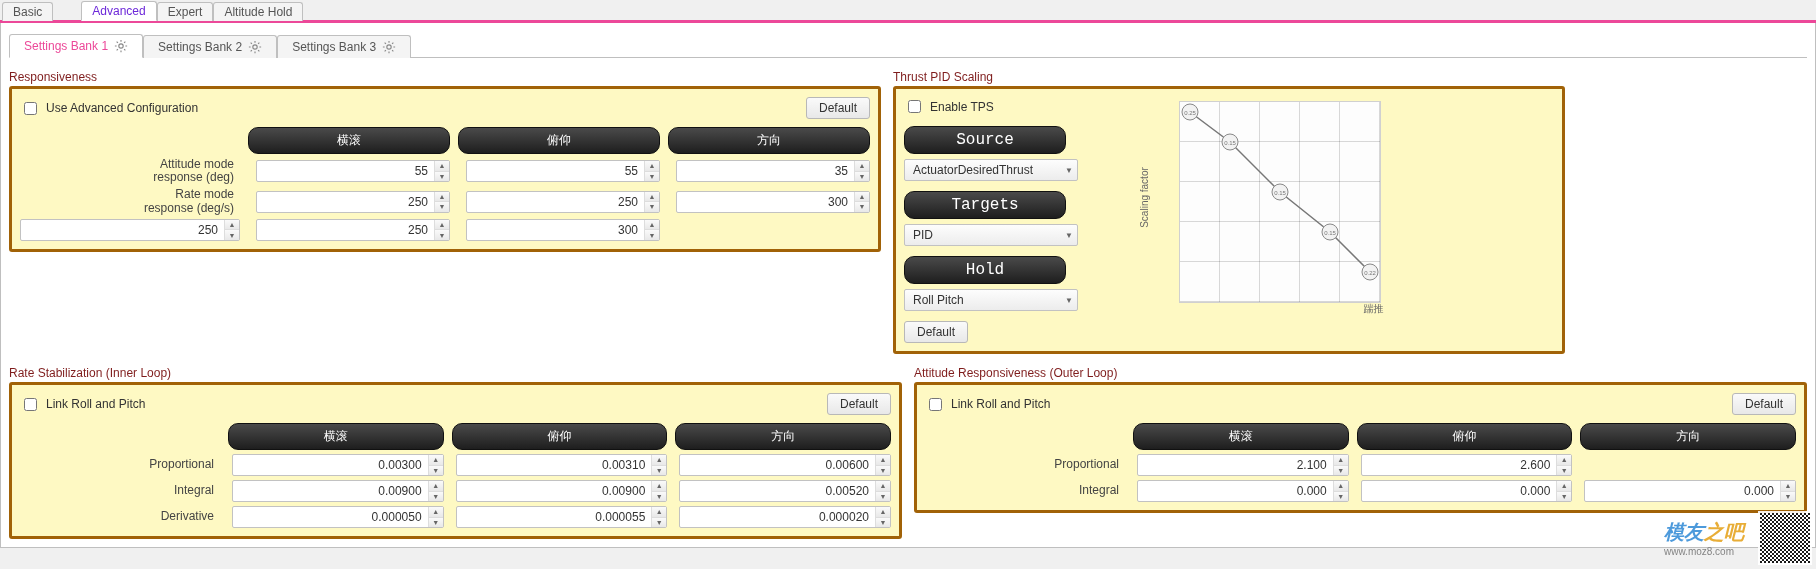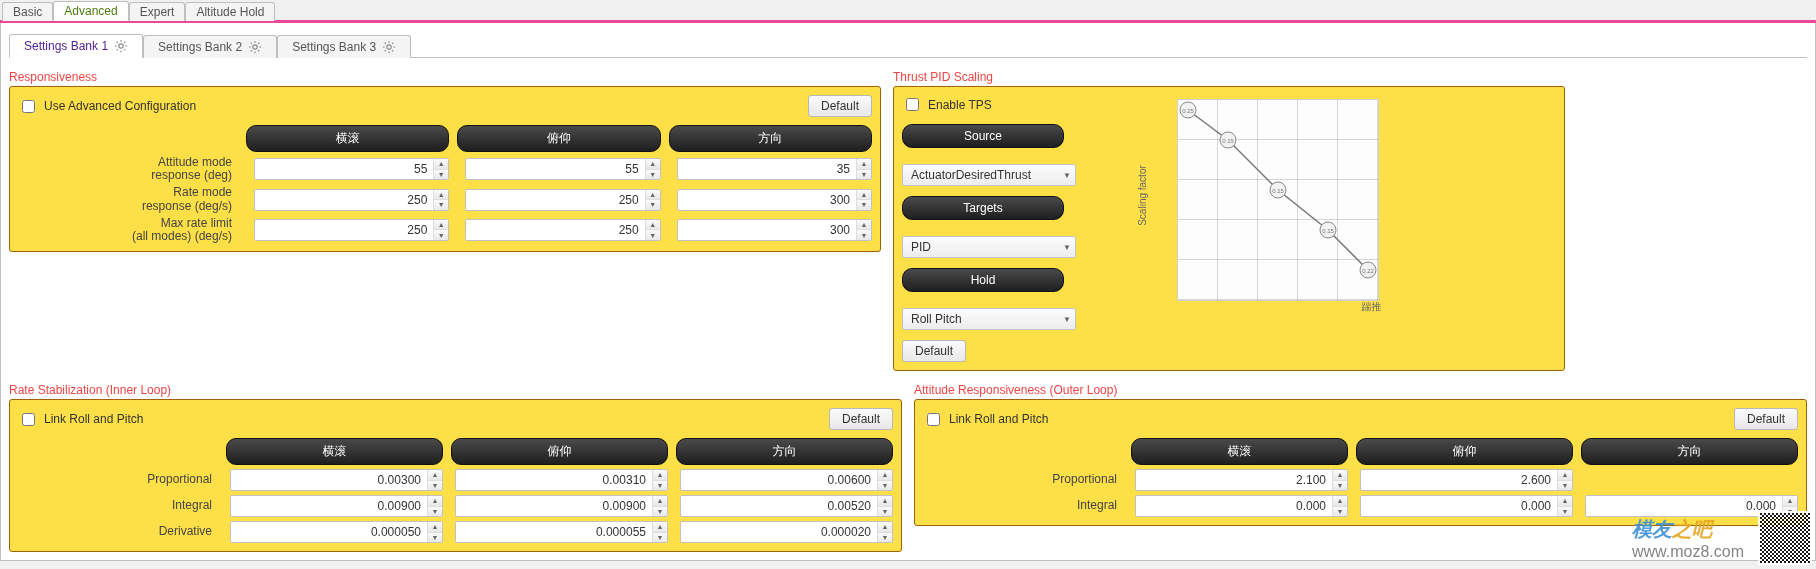--- a/index.html
+++ b/index.html
@@ -26,24 +26,25 @@
     background: #f4f4f4;
     margin-right: 0;
     margin-bottom: -1px;
     border-top-left-radius: 3px;
     border-top-right-radius: 3px;
     color: #555;
     cursor: pointer;
   }
   .top-tab.active {
     background: #fff;
-    color: #4d7c0f;
+    color: #6d28d9;
     border-bottom: 1px solid #fff;
     position: relative;
     z-index: 2;
+    margin-left: 28px;
   }
   .page-bg {
     background: #fff;
     border: 1px solid #bfbfbf;
     border-top: none;
     padding: 8px;
   }
   .bank-tabs {
     display: flex;
     align-items: flex-end;
@@ -60,46 +61,46 @@
     border-top-left-radius: 3px;
     border-top-right-radius: 3px;
     color: #555;
     display: inline-flex;
     align-items: center;
     gap: 6px;
     cursor: pointer;
   }
   .bank-tab.active {
     background: #fff;
-    color: #4c1d95;
+    color: #ec4899;
     border-bottom: 1px solid #fff;
     position: relative;
     z-index: 2;
   }
   .gear {
     width: 14px;
     height: 14px;
     display: inline-block;
   }
   .row-area {
     display: grid;
     grid-template-columns: 872px 672px;
     column-gap: 12px;
     margin-top: 6px;
   }
   .group-title {
     font-size: 12px;
-    color: #ef4444;
+    color: #7f1d1d;
     padding: 6px 0 2px 0;
   }
   .group-box {
-    border: 1px solid #a16207;
+    border: 3px solid #a16207;
     border-radius: 3px;
     padding: 8px;
-    background: #fde047;
+    background: #fef9c3;
     position: relative;
   }
   .group-header-row {
     display: flex;
     justify-content: space-between;
     align-items: center;
     margin-bottom: 8px;
   }
   .chk-row {
     display: flex;
@@ -194,35 +195,36 @@
     column-gap: 30px;
   }
   .tps-col {}
   .dark-label {
     background: linear-gradient(#4a4a4a, #1e1e1e);
     color: #fff;
     text-align: center;
     padding: 4px 0;
     border-radius: 10px;
     border: 1px solid #111;
-    font-size: 12px;
+    font-size: 16px;
     width: 160px;
     margin-top: 10px;
+    font-family: Liberation Mono, monospace;
   }
   .combo {
     display: flex;
     align-items: center;
     justify-content: space-between;
     border: 1px solid #c2c2c2;
     border-radius: 2px;
     background: linear-gradient(#fdfdfd, #ececec);
     height: 20px;
     width: 160px;
     padding: 0 4px 0 8px;
-    margin-top: 16px;
+    margin-top: 5px;
     font-size: 12px;
     color: #333;
     cursor: pointer;
     text-align: right;
   }
   .combo .caret {
     font-size: 8px;
     color: #666;
   }
   .chart-frame {
@@ -289,21 +291,21 @@
   .watermark .logo-text {
     font-size: 20px;
     font-weight: bold;
     color: #3a8fd8;
     font-style: italic;
   }
   .watermark .logo-text .suffix {
     color: #e6a522;
   }
   .watermark .url {
-    font-size: 16px;
+    font-size: 10px;
     color: #777;
     display: block;
   }
   .qr {
     width: 50px;
     height: 50px;
     background:
       repeating-linear-gradient(0deg, #000 0 2px, #fff 2px 4px),
       repeating-linear-gradient(90deg, #000 0 2px, #fff 2px 4px);
     background-blend-mode: difference;
@@ -424,22 +426,20 @@
           <div class="spin">
               <input value="300" style="">
               <div class="spinbtns">
                 <div>▲</div>
                 <div>▼</div>
               </div>
             </div>
         </div>
 
         <div class="field-row">
-          <div class="lbl-right" style="white-space: pre-line;">Max rate limit
-(all modes) (deg/s)</div>
           <div class="spin">
               <input value="250" style="">
               <div class="spinbtns">
                 <div>▲</div>
                 <div>▼</div>
               </div>
             </div>
           <div class="spin">
               <input value="250" style="">
               <div class="spinbtns">

